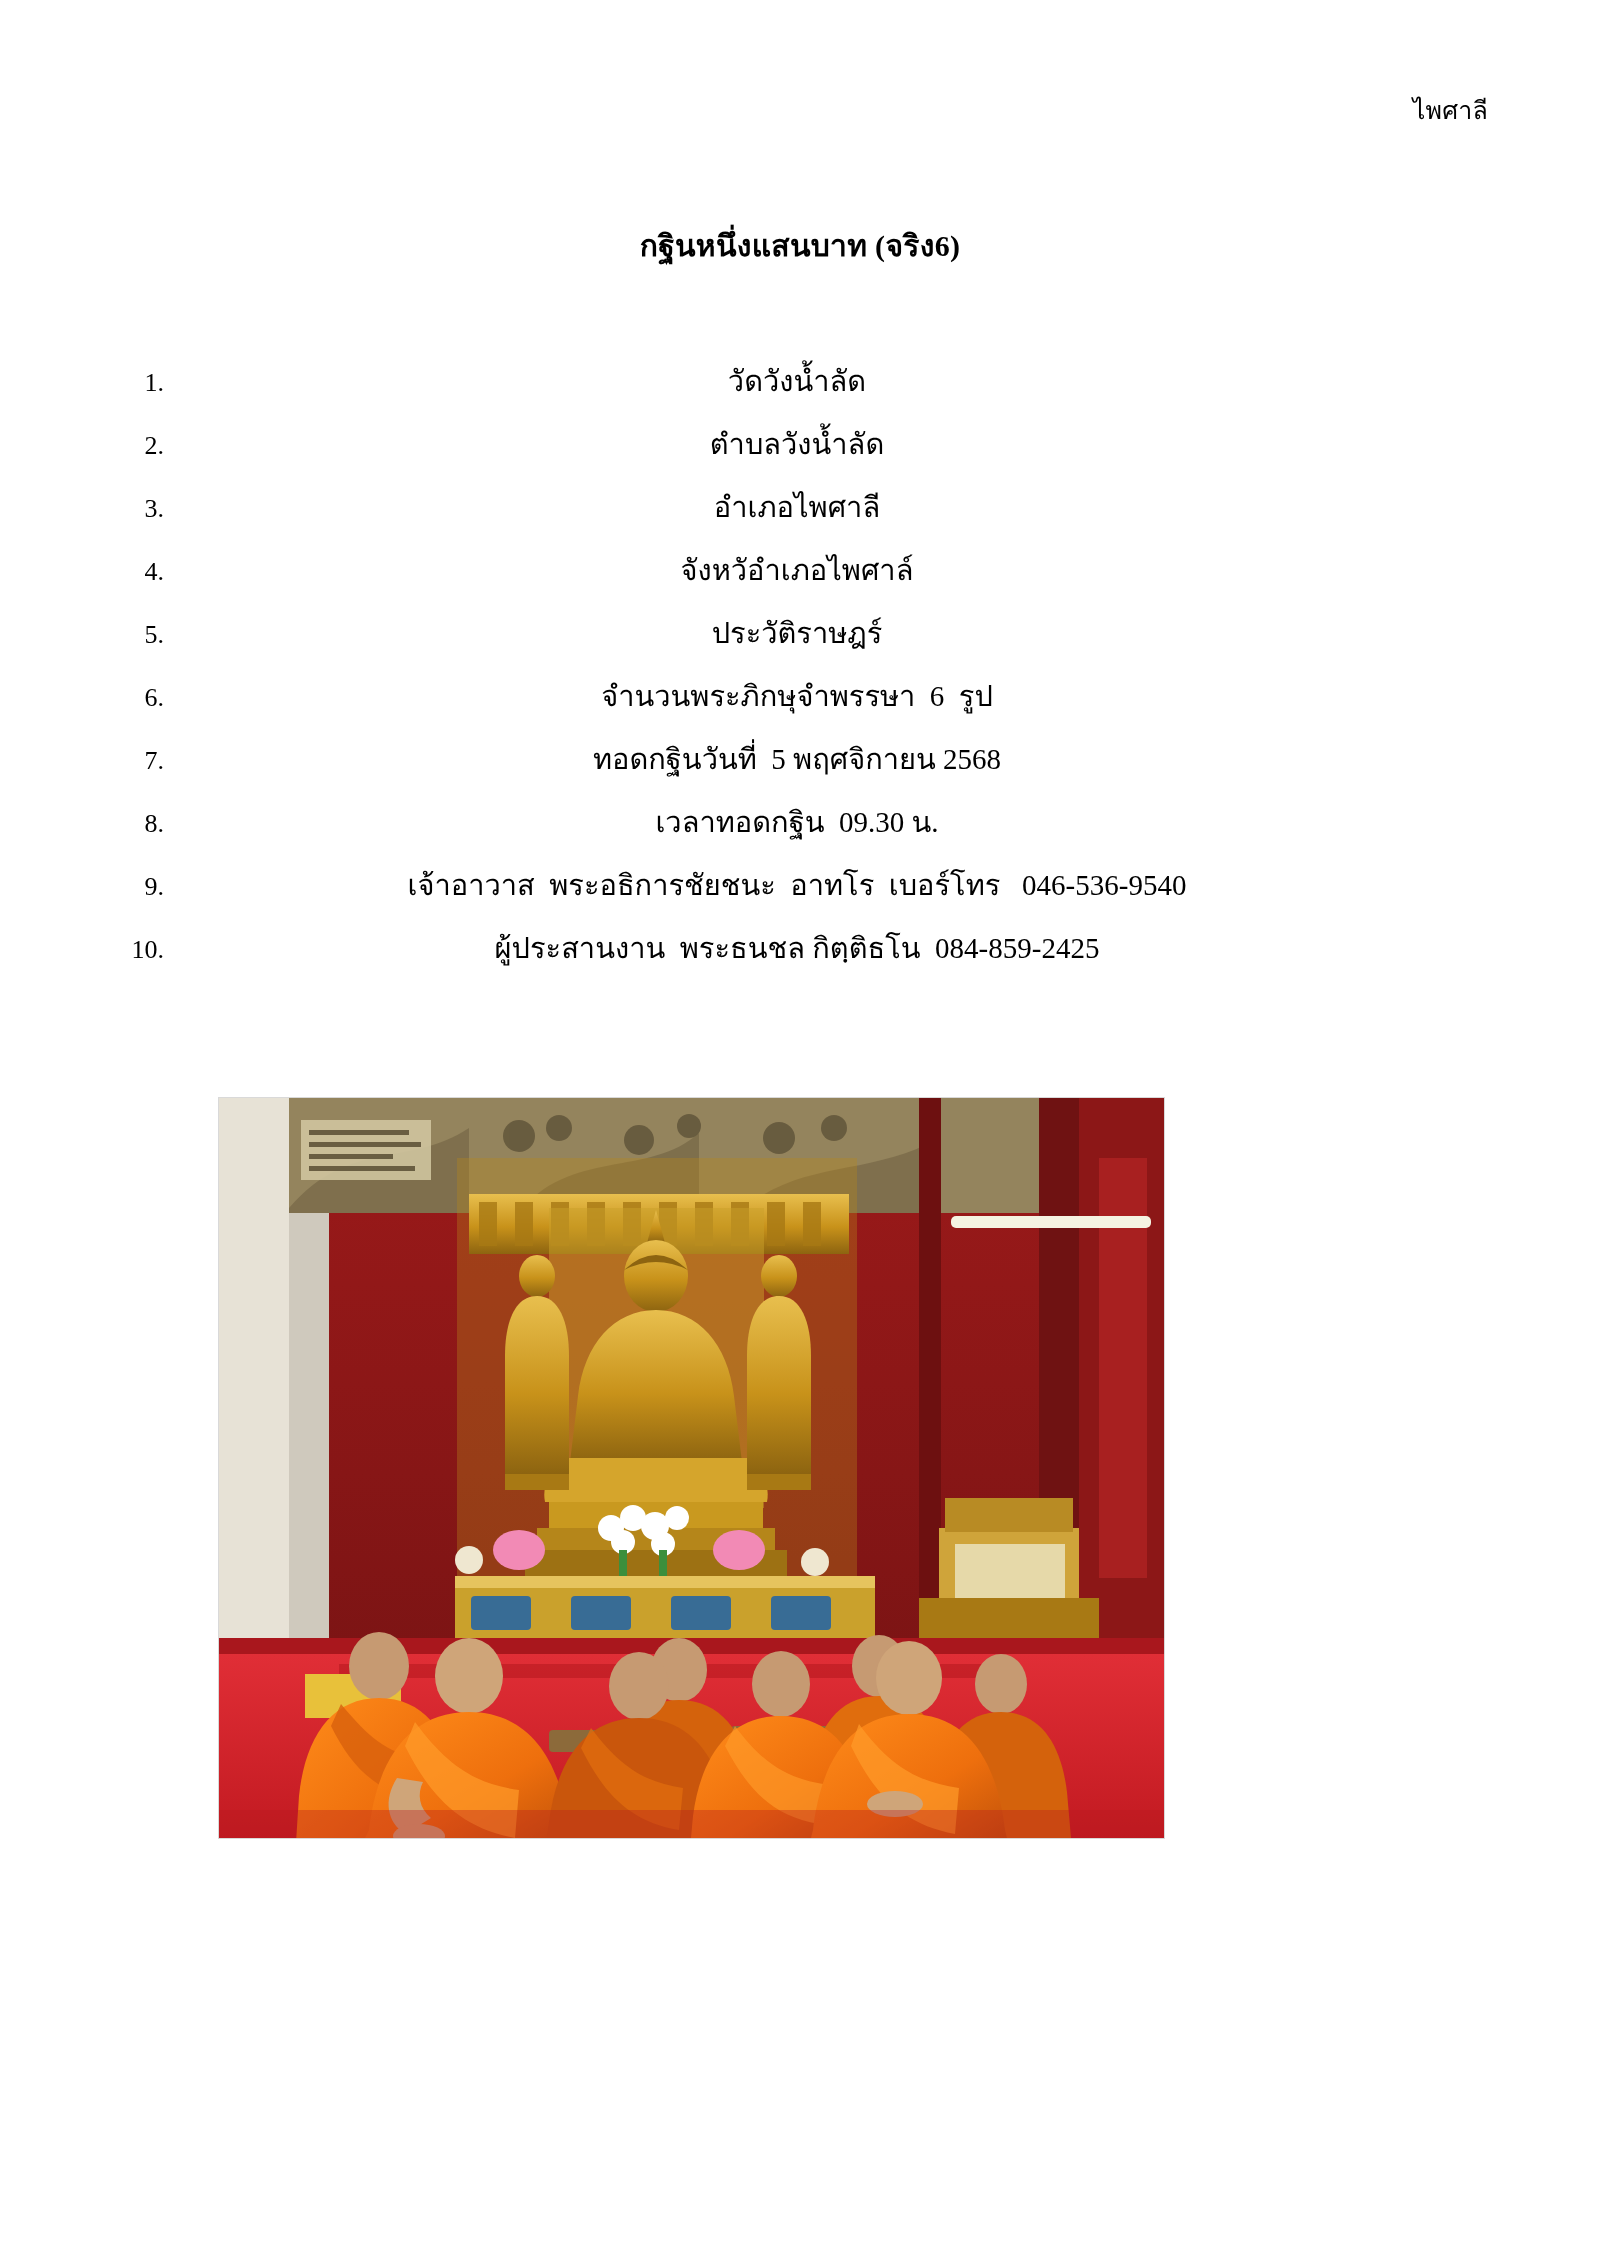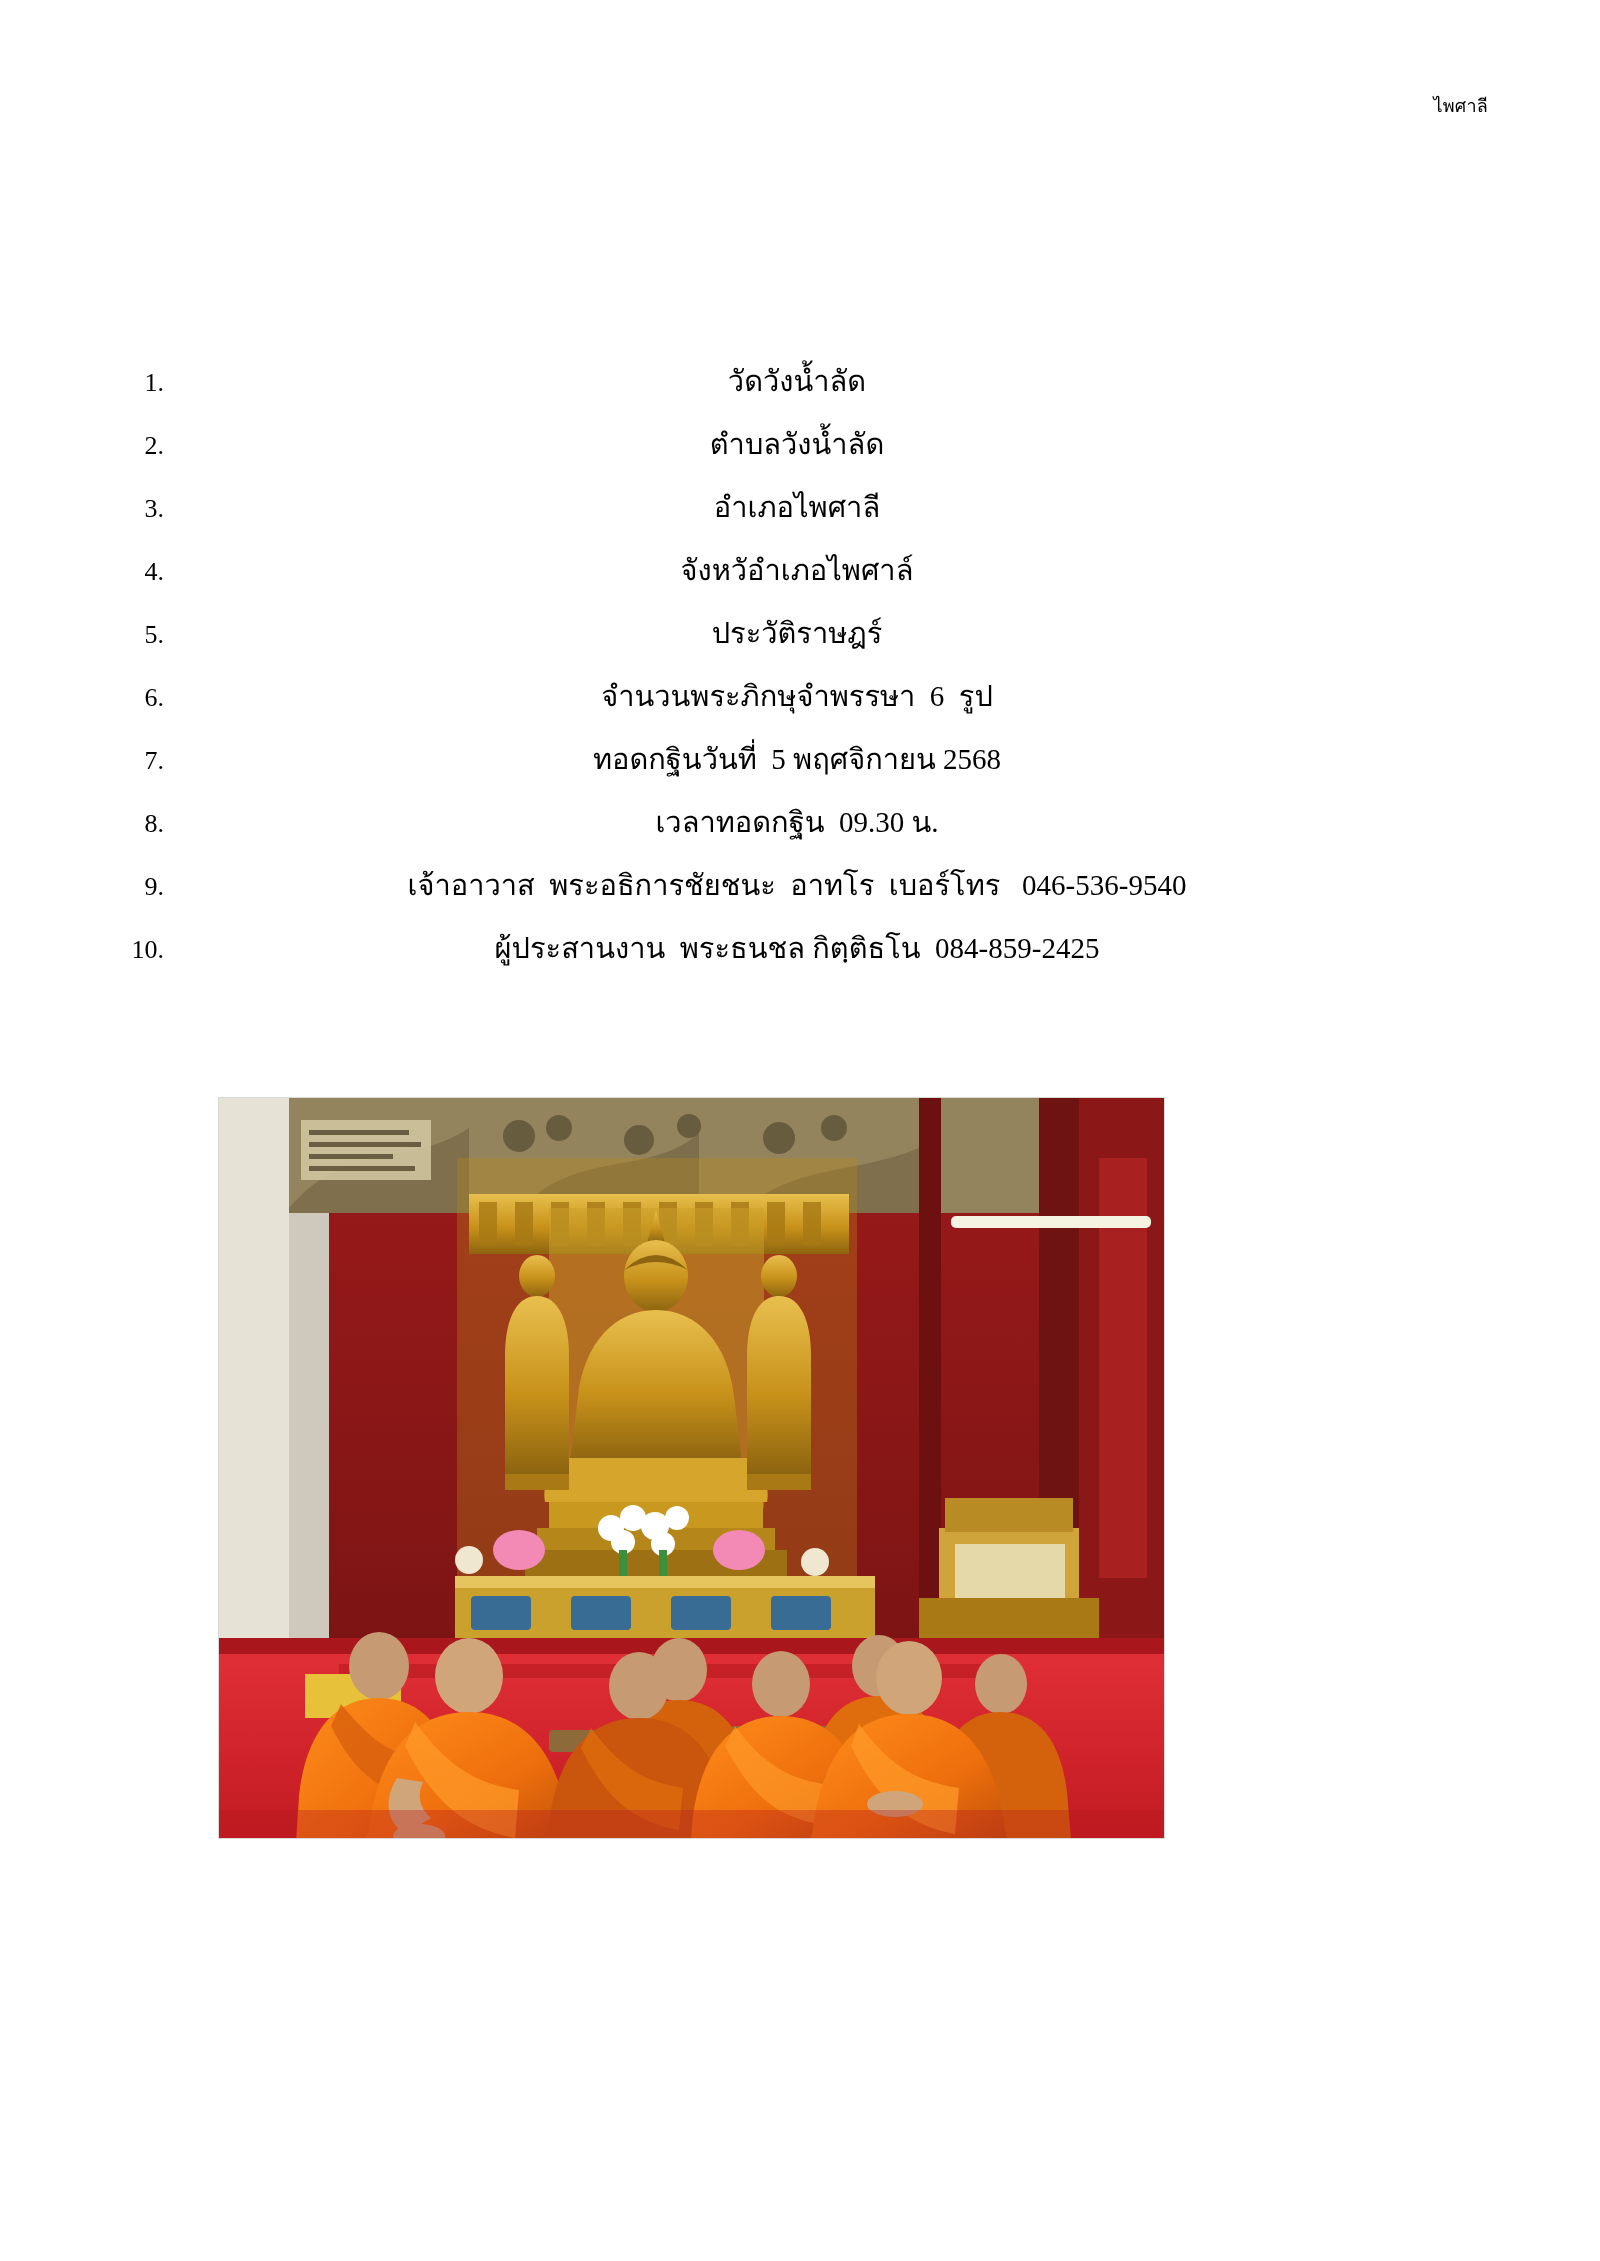--- a/index.html
+++ b/index.html
@@ -22,21 +22,21 @@
     height: 2261px;
     background: #ffffff;
     box-sizing: border-box;
     padding: 0;
   }
 
   .header-right {
     position: absolute;
     top: 96px;
     right: 112px;
-    font-size: 18px;
+    font-size: 25px;
     line-height: 1.2;
     letter-spacing: 0.2px;
     white-space: nowrap;
   }
 
   .doc-title {
     position: absolute;
     top: 222px;
     left: 0;
     width: 1600px;
@@ -96,20 +96,21 @@
     height: 740px;
   }
 </style>
 </head>
 <body>
 
 <div class="page">
 
   <div class="header-right">ไพศาลี</div>
 
+  <div class="doc-title">กฐินหนึ่งแสนบาท (จริง6)</div>
 
   <ol class="list">
     <li class="list-item">
       <span class="list-number">1.</span>
       <span class="list-text">วัดวังน้ำลัด</span>
     </li>
     <li class="list-item">
       <span class="list-number">2.</span>
       <span class="list-text">ตำบลวังน้ำลัด</span>
     </li>

